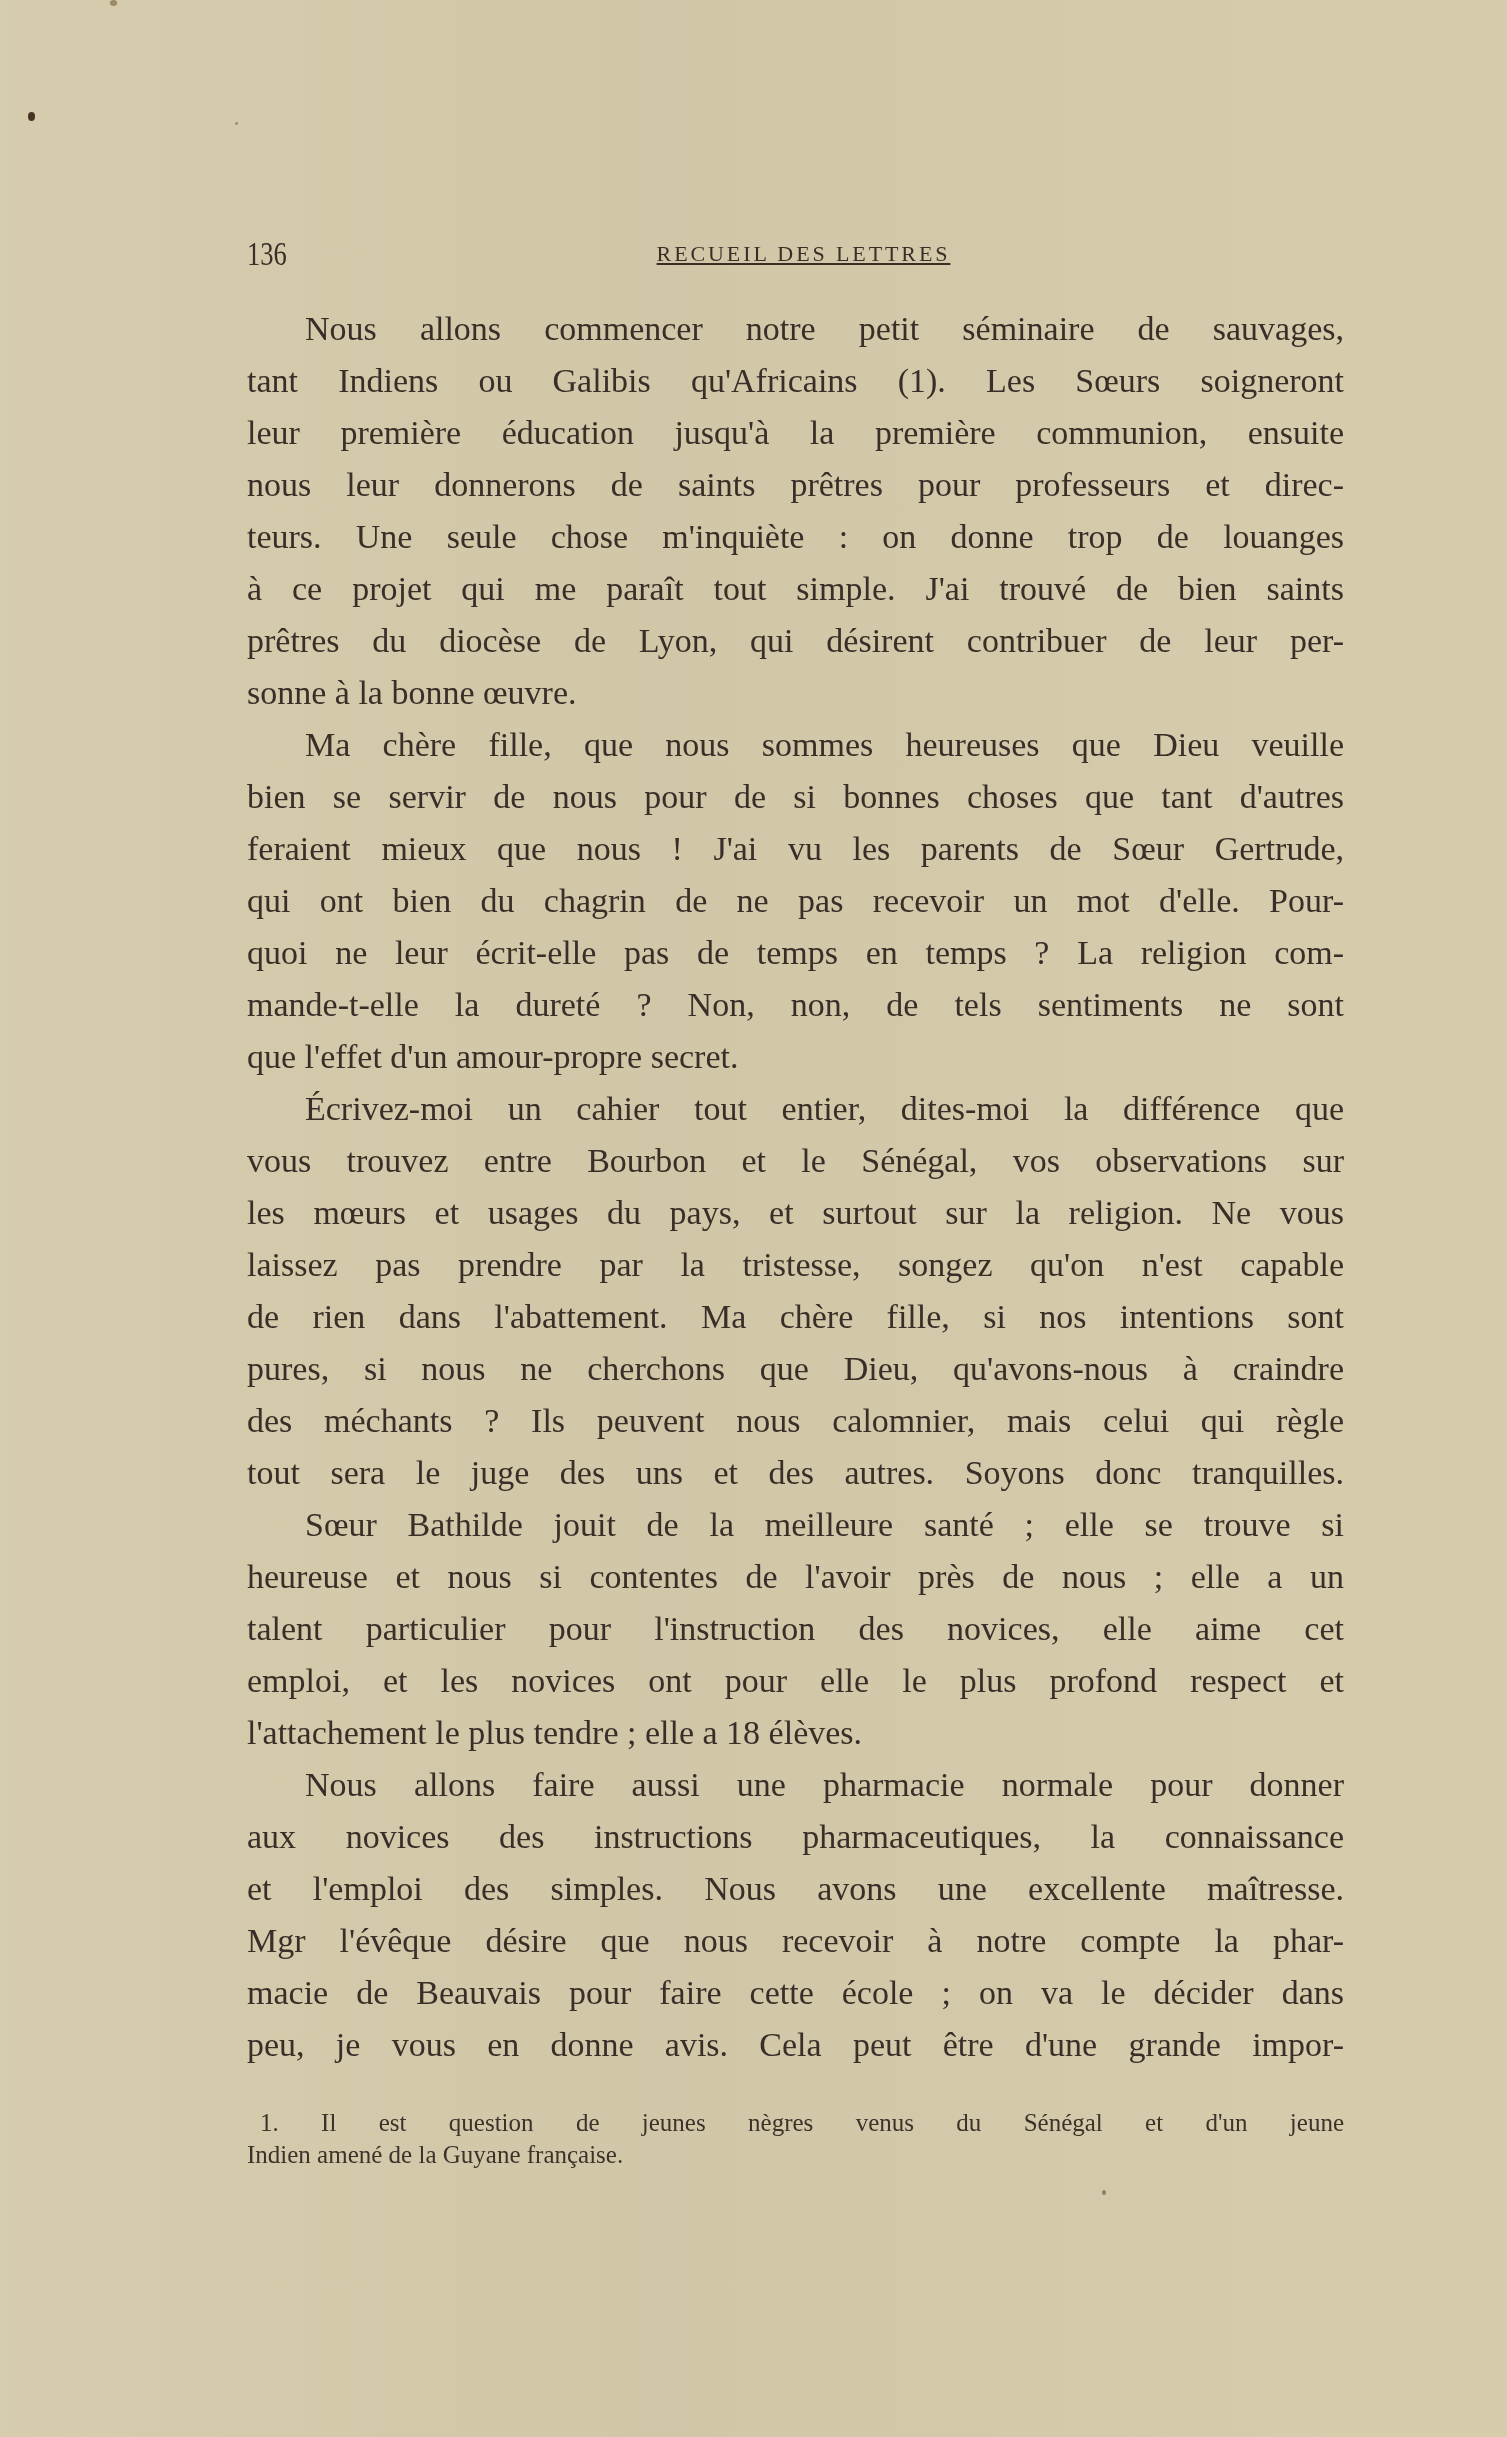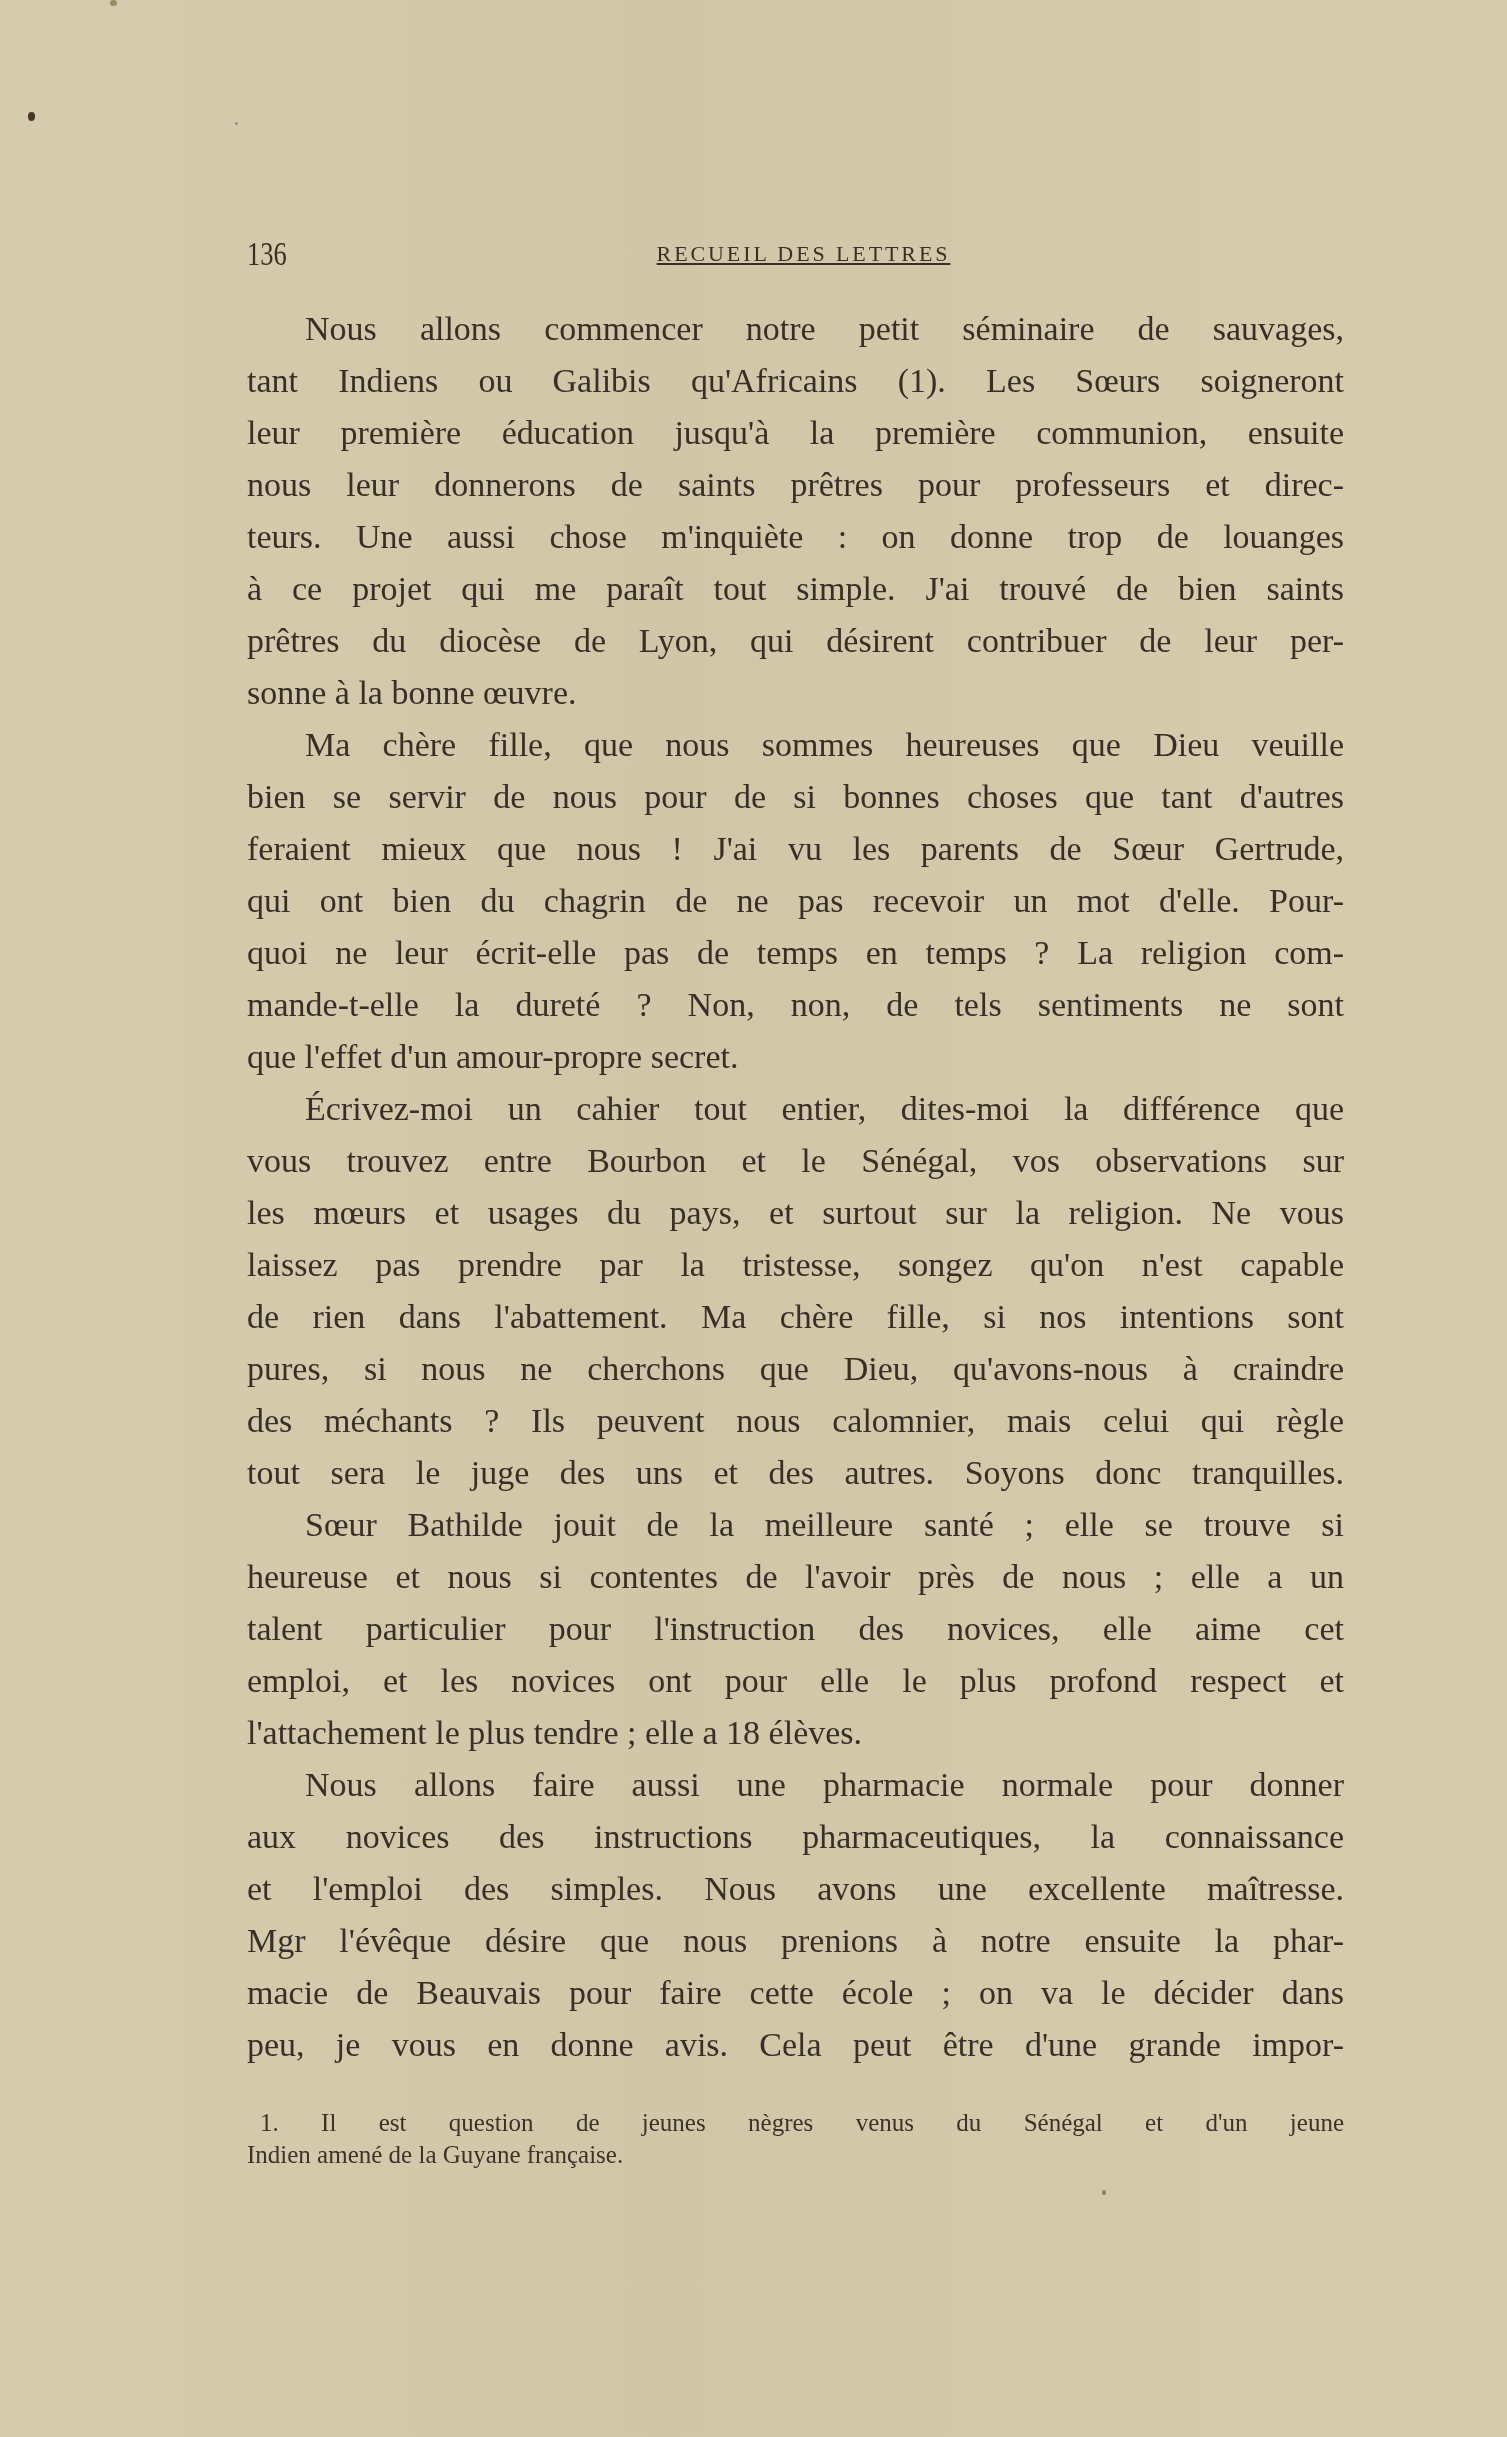--- a/index.html
+++ b/index.html
@@ -121,21 +121,21 @@
   <div class="running-head">
     <div class="page-number">136</div>
     <div class="running-title"><span>RECUEIL DES LETTRES</span></div>
   </div>
 
   <div class="body-text" id="body-text">
       <span class="line indent">Nous allons commencer notre petit séminaire de sauvages,</span>
       <span class="line">tant Indiens ou Galibis qu'Africains (1). Les Sœurs soigneront</span>
       <span class="line">leur première éducation jusqu'à la première communion, ensuite</span>
       <span class="line">nous leur donnerons de saints prêtres pour professeurs et direc-</span>
-      <span class="line">teurs. Une aussi chose m'inquiète : on donne trop de louanges</span>
+      <span class="line">teurs. Une seule chose m'inquiète : on donne trop de louanges</span>
       <span class="line">à ce projet qui me paraît tout simple. J'ai trouvé de bien saints</span>
       <span class="line">prêtres du diocèse de Lyon, qui désirent contribuer de leur per-</span>
       <span class="line last">sonne à la bonne œuvre.</span>
       <span class="line indent">Ma chère fille, que nous sommes heureuses que Dieu veuille</span>
       <span class="line">bien se servir de nous pour de si bonnes choses que tant d'autres</span>
       <span class="line">feraient mieux que nous ! J'ai vu les parents de Sœur Gertrude,</span>
       <span class="line">qui ont bien du chagrin de ne pas recevoir un mot d'elle. Pour-</span>
       <span class="line">quoi ne leur écrit-elle pas de temps en temps ? La religion com-</span>
       <span class="line">mande-t-elle la dureté ? Non, non, de tels sentiments ne sont</span>
       <span class="line last">que l'effet d'un amour-propre secret.</span>
@@ -148,21 +148,21 @@
       <span class="line">des méchants ? Ils peuvent nous calomnier, mais celui qui règle</span>
       <span class="line">tout sera le juge des uns et des autres. Soyons donc tranquilles.</span>
       <span class="line indent">Sœur Bathilde jouit de la meilleure santé ; elle se trouve si</span>
       <span class="line">heureuse et nous si contentes de l'avoir près de nous ; elle a un</span>
       <span class="line">talent particulier pour l'instruction des novices, elle aime cet</span>
       <span class="line">emploi, et les novices ont pour elle le plus profond respect et</span>
       <span class="line last">l'attachement le plus tendre ; elle a 18 élèves.</span>
       <span class="line indent">Nous allons faire aussi une pharmacie normale pour donner</span>
       <span class="line">aux novices des instructions pharmaceutiques, la connaissance</span>
       <span class="line">et l'emploi des simples. Nous avons une excellente maîtresse.</span>
-      <span class="line">Mgr l'évêque désire que nous prenions à notre ensuite la phar-</span>
+      <span class="line">Mgr l'évêque désire que nous recevoir à notre compte la phar-</span>
       <span class="line">macie de Beauvais pour faire cette école ; on va le décider dans</span>
       <span class="line">peu, je vous en donne avis. Cela peut être d'une grande impor-</span>
     </div>
 
   <div class="footnote" id="footnote">
       <span class="fn-line indent">1. Il est question de jeunes nègres venus du Sénégal et d'un jeune</span>
       <span class="fn-line last">Indien amené de la Guyane française.</span>
     </div>
 </div>
 

